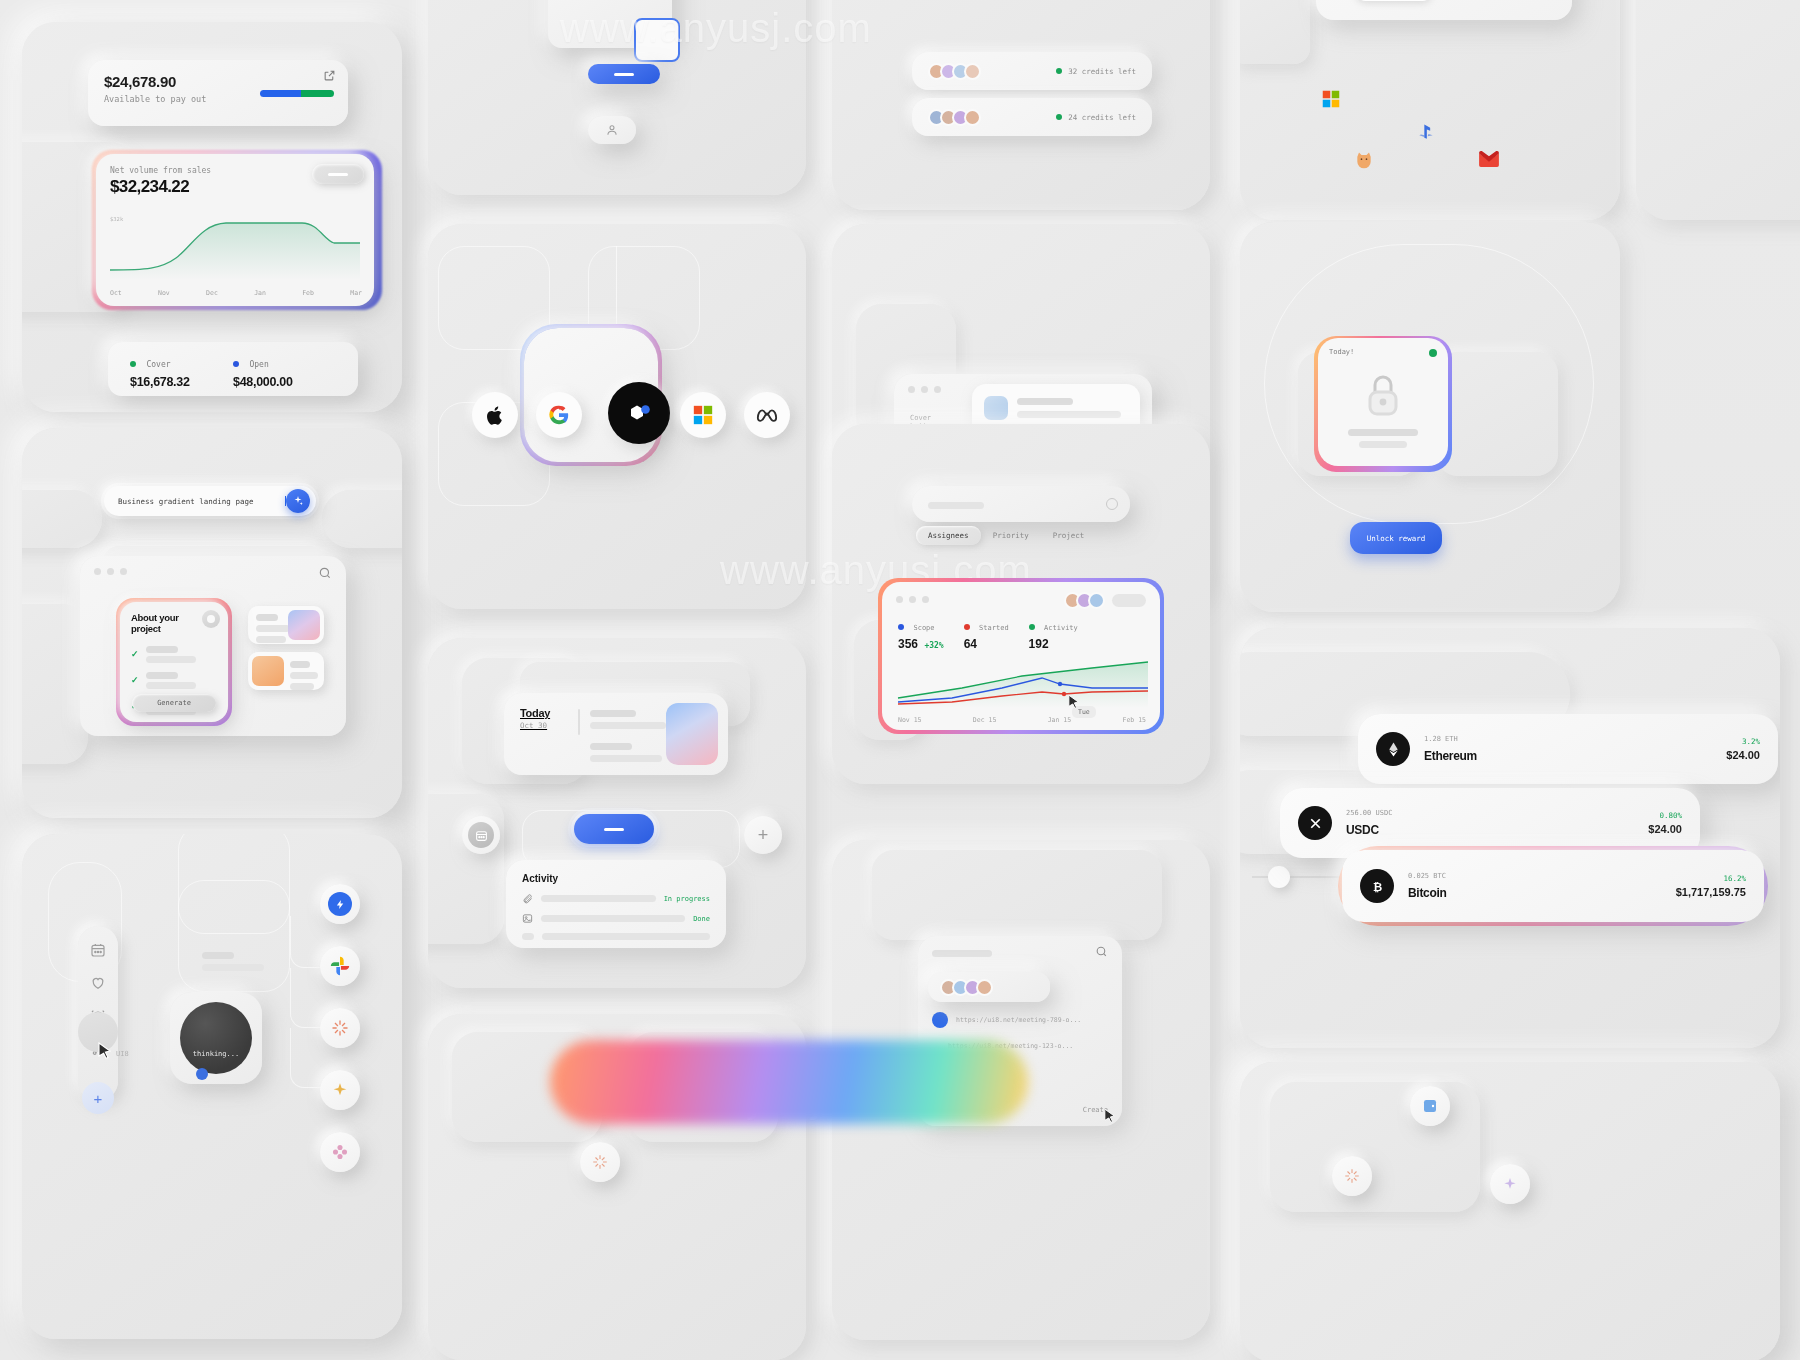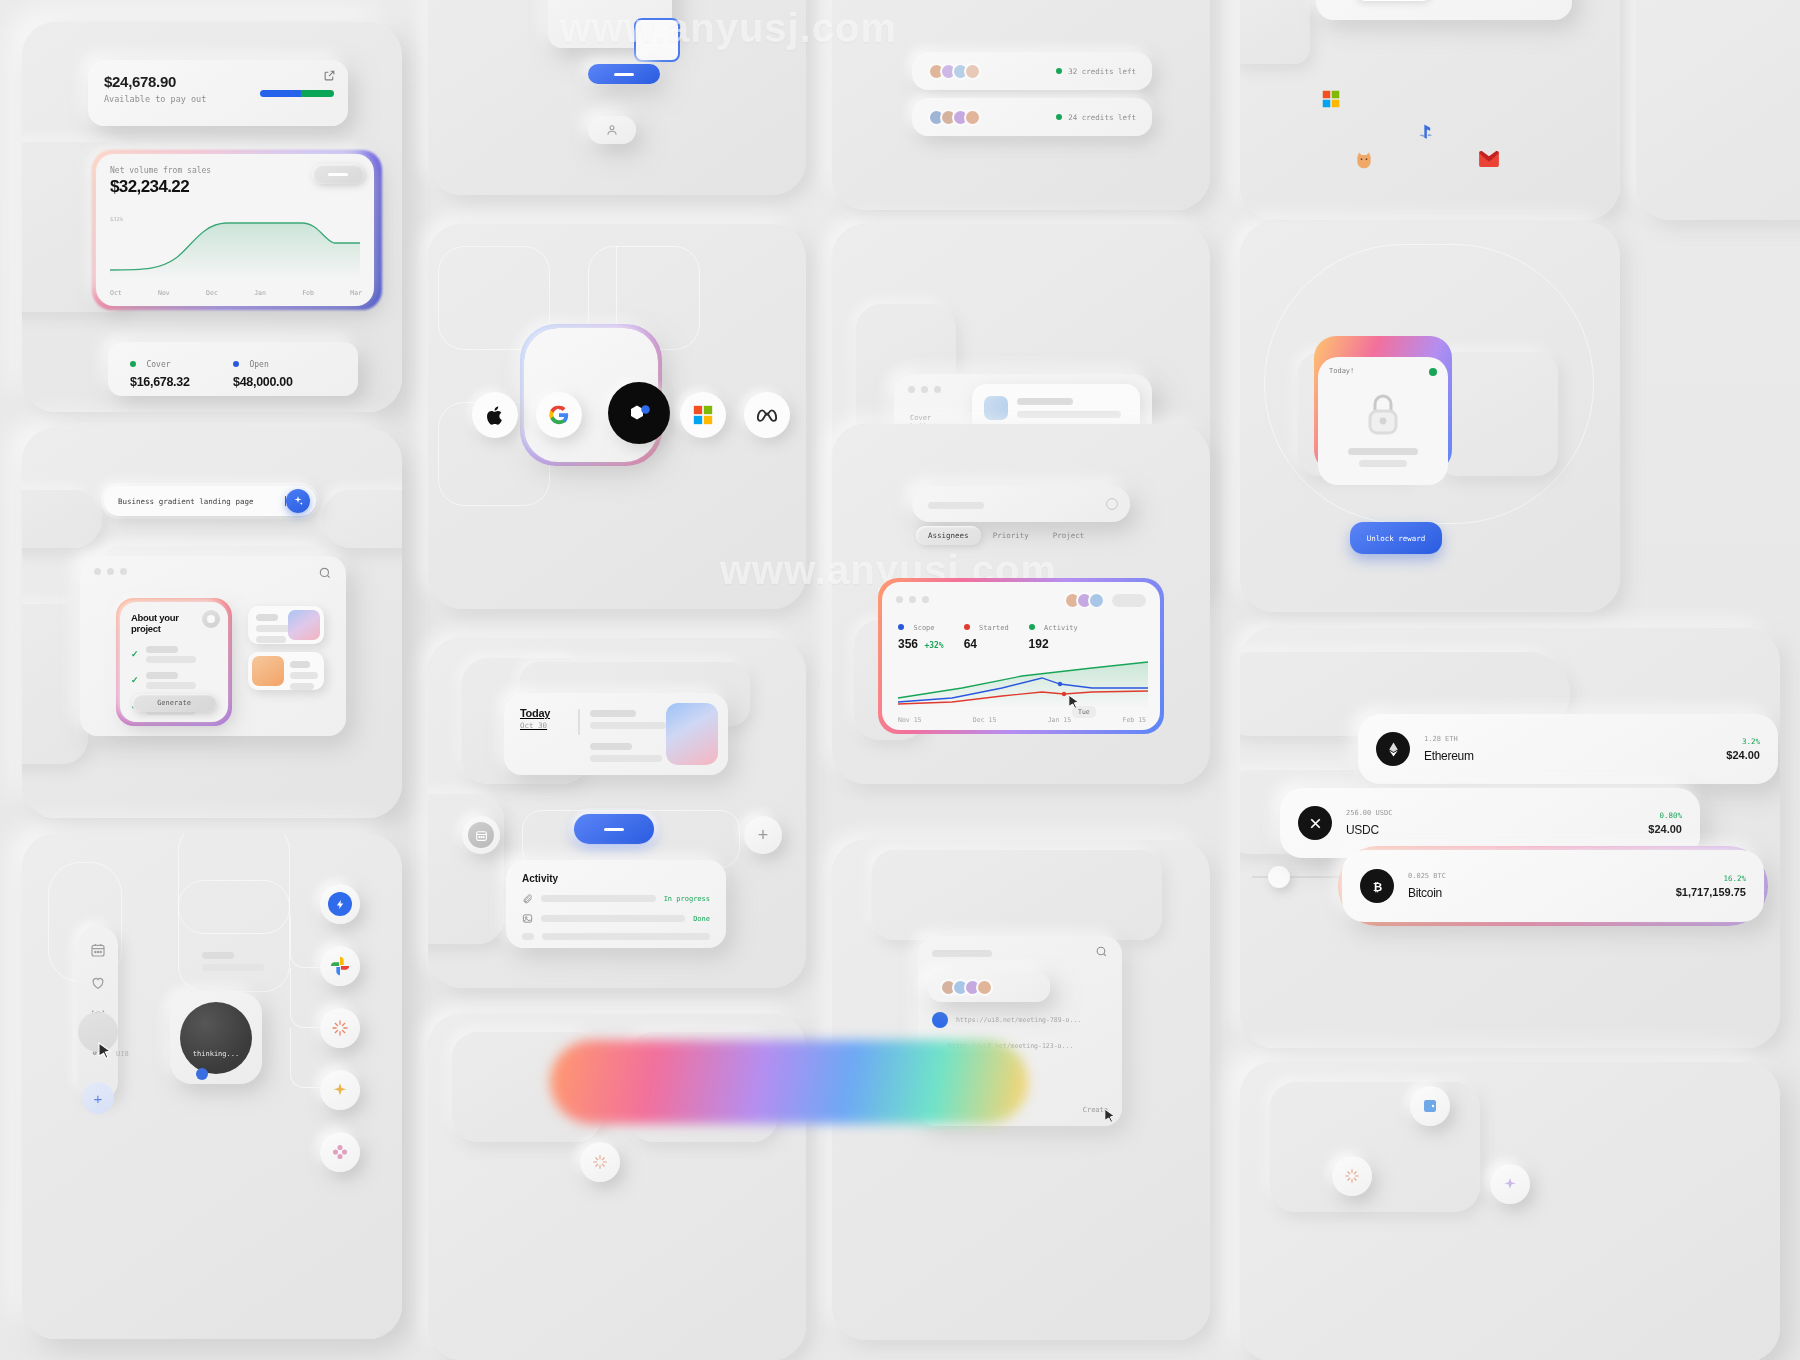--- a/index.html
+++ b/index.html
@@ -231,40 +231,40 @@
   #f4 { left:1240px; top:1062px; width:540px; height:300px; }
   #f0 { left:1636px; top:-70px; width:380px; height:290px; }
 
   .volcard { position:absolute; left:76px; top:-40px; width:256px; height:130px; border-radius:18px;
     background:linear-gradient(150deg,#fafafa,#f2f2f2);
     box-shadow:7px 9px 22px rgba(170,170,170,.45), -5px -5px 14px rgba(255,255,255,.9); }
   .tabs { display:flex; gap:6px; }
   .tab { font-size:7.5px; padding:5px 11px; border-radius:11px; color:#8c8c8c; }
   .tab.on { background:#fff; color:#2d2d2d; box-shadow:0 2px 7px rgba(175,175,175,.4); }
 
-  .lockcard { position:absolute; left:78px; top:135px; width:130px; height:128px; border-radius:20px;
+  .lockcard { position:absolute; left:78px; top:116px; width:130px; height:128px; border-radius:20px;
     background:#f7f7f7; z-index:4; }
   .lockcard-rim { position:absolute; left:74px; top:114px; width:138px; height:136px; border-radius:22px;
     background:linear-gradient(110deg,#ffc46e 0%,#f2709c 35%,#b58ef0 68%,#5b85f7 100%); z-index:3; }
   .unlockbtn { position:absolute; left:110px; top:300px; width:92px; height:32px; border-radius:13px;
     background:linear-gradient(150deg,#5b85f7,#2a5ce0); display:flex;align-items:center;justify-content:center;
     box-shadow:0 6px 14px rgba(40,90,220,.35); }
   .unlockbtn span { font-size:7.5px; color:#fff; }
 
   .crypto { position:absolute; border-radius:22px; display:flex; align-items:center; padding:0 18px;
     background:linear-gradient(150deg,#fbfbfb,#f2f2f2);
     box-shadow:8px 10px 24px rgba(168,168,168,.45), -6px -6px 16px rgba(255,255,255,.9); }
   .coin { width:34px; height:34px; border-radius:50%; display:flex; align-items:center; justify-content:center;
     color:#fff; font-size:15px; flex:0 0 auto; }
   .c-sym { font-size:7px; color:#9a9a9a; }
-  .c-name { font-size:12px; font-weight:400; color:#141414; margin-top:6px; letter-spacing:-.3px; }
+  .c-name { font-size:12px; font-weight:700; color:#141414; margin-top:6px; letter-spacing:-.3px; }
   .c-pct { font-size:7.5px; text-align:right; }
   .c-amt { font-size:11px; font-weight:700; color:#1b1b1b; margin-top:3px; text-align:right; }
 
-  .wm { position:absolute; font-weight:700; color:rgba(255,255,255,.55); letter-spacing:1px;
+  .wm { position:absolute; font-weight:400; color:rgba(255,255,255,.55); letter-spacing:1px;
         pointer-events:none; text-shadow:0 1px 2px rgba(0,0,0,.04); }
 </style>
 </head>
 <body>
 
 <div class="stage">
 
   <div class="panel" id="p1">
     <div class="ghost" style="left:-36px;top:120px;width:150px;height:170px;"></div>
 

